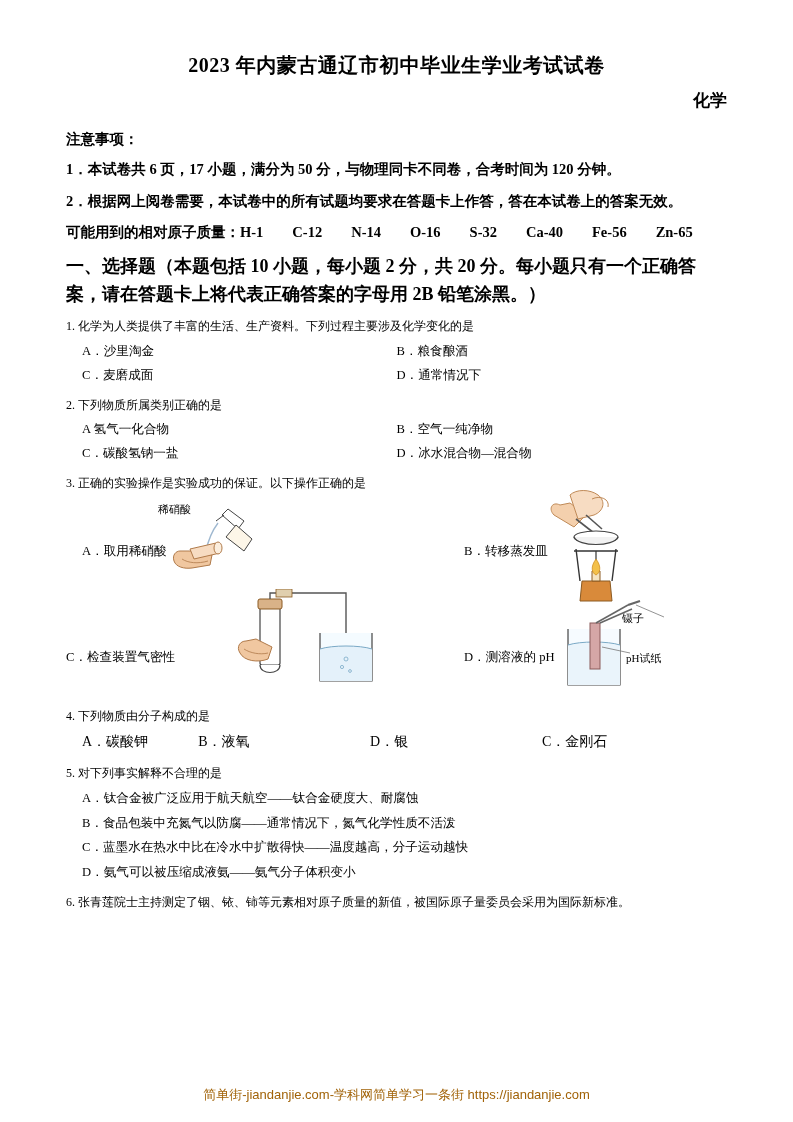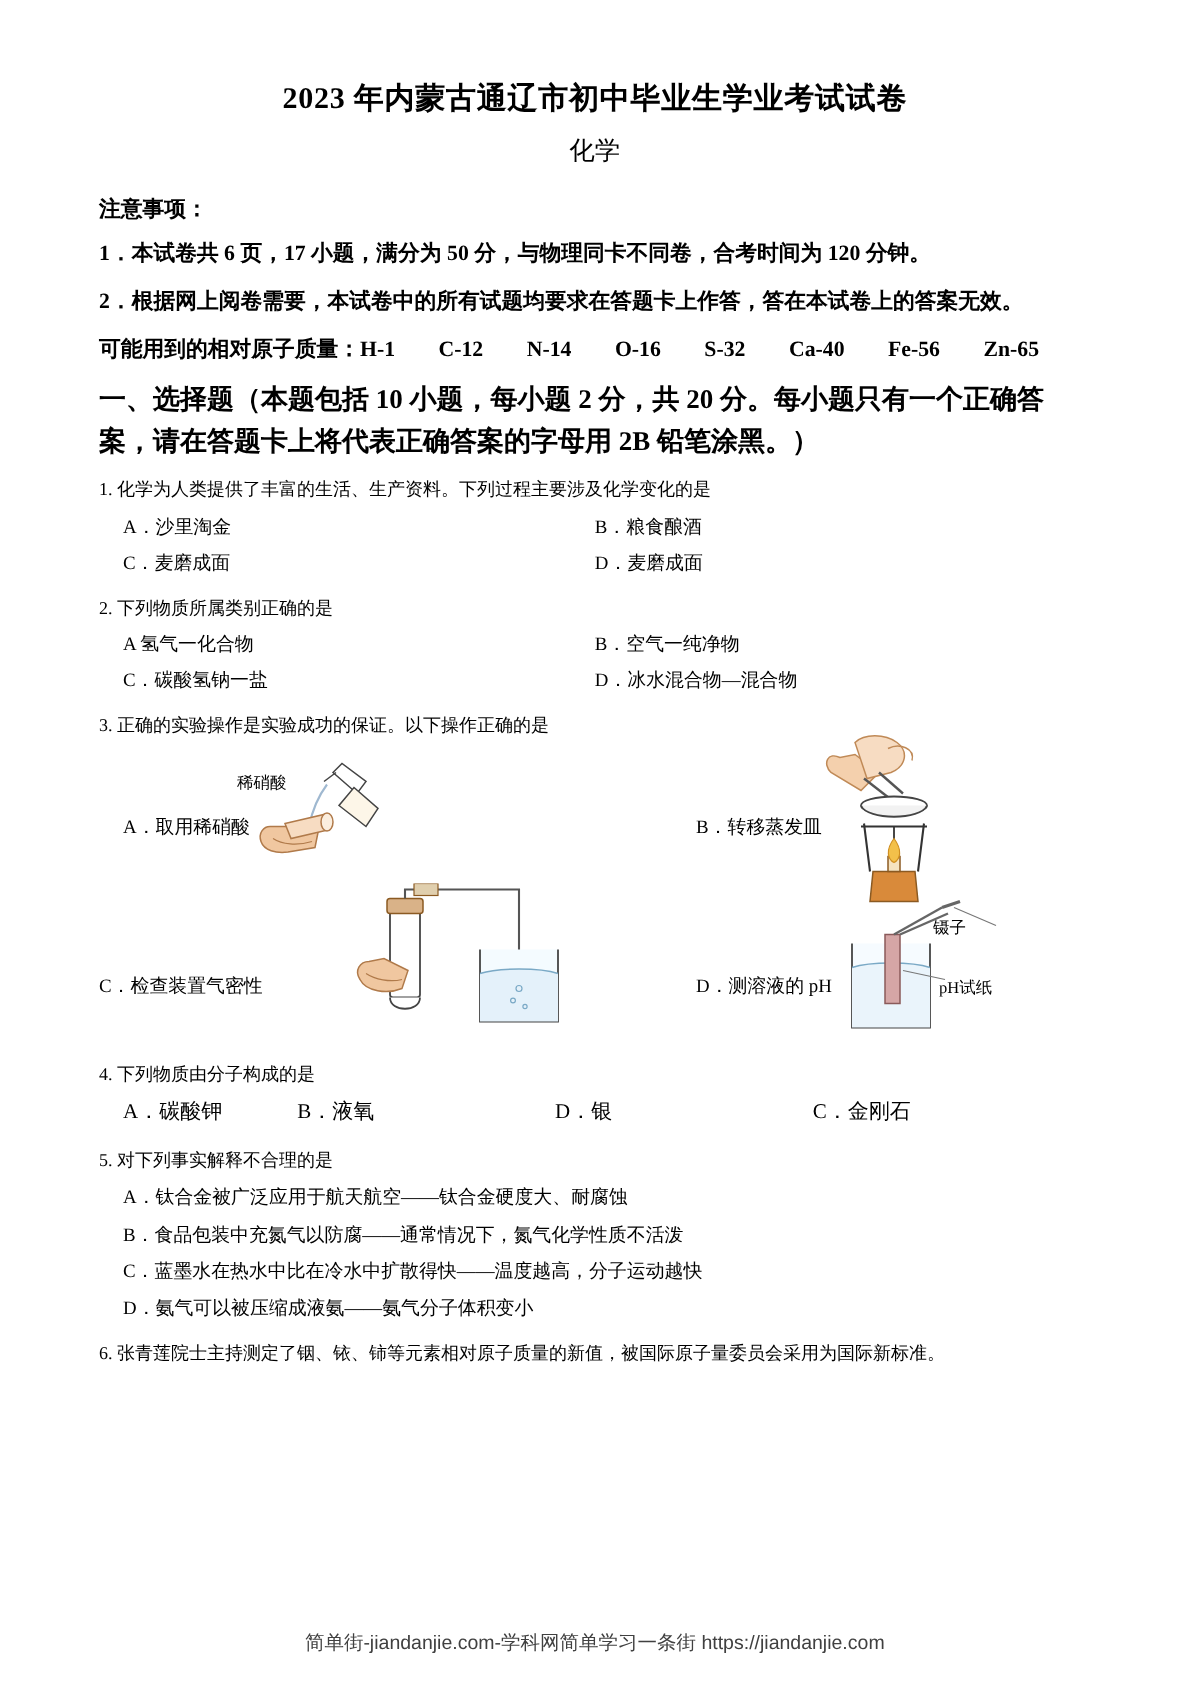--- a/index.html
+++ b/index.html
@@ -27,23 +27,23 @@
   }
   .title {
     text-align: center;
     font-size: 20px;
     font-weight: bold;
     letter-spacing: 0.5px;
     margin: 0 0 10px 0;
     font-family: "Liberation Serif", "DejaVu Serif", serif;
   }
   .subtitle {
-    text-align: center;
+    text-align: right;
     font-size: 17px;
-    font-weight: normal;
+    font-weight: bold;
     margin: 0 0 18px 0;
   }
   .notice-head {
     font-size: 14.5px;
     font-weight: bold;
     margin: 0 0 10px 0;
   }
   .notice-item {
     font-size: 14.5px;
     font-weight: bold;
@@ -102,21 +102,21 @@
     position: absolute;
     font-size: 12.6px;
   }
   .footer {
     position: absolute;
     left: 0;
     right: 0;
     bottom: 18px;
     text-align: center;
     font-size: 13px;
-    color: #404040;
+    color: #a16207;
     font-family: "Liberation Sans", sans-serif;
   }
   svg { display: block; }
   .fig-svg { position: absolute; }
 </style>
 </head>
 <body>
 
 <div class="page">
   <div class="content">
@@ -134,39 +134,39 @@
 
     <div class="section-head">一、选择题（本题包括 10 小题，每小题 2 分，共 20 分。每小题只有一个正确答案，请在答题卡上将代表正确答案的字母用 2B 铅笔涂黑。）</div>
 
     <div class="q">1. 化学为人类提供了丰富的生活、生产资料。下列过程主要涉及化学变化的是</div>
     <div class="opts-row">
       <div class="opt-col indent">A．沙里淘金</div>
       <div class="opt-col">B．粮食酿酒</div>
     </div>
     <div class="opts-row">
       <div class="opt-col indent">C．麦磨成面</div>
-      <div class="opt-col">D．麦磨成面</div>
+      <div class="opt-col">D．通常情况下</div>
     </div>
 
     <div class="q">2. 下列物质所属类别正确的是</div>
     <div class="opts-row">
       <div class="opt-col indent">A 氢气一化合物</div>
       <div class="opt-col">B．空气一纯净物</div>
     </div>
     <div class="opts-row">
       <div class="opt-col indent">C．碳酸氢钠一盐</div>
       <div class="opt-col">D．冰水混合物—混合物</div>
     </div>
 
     <div class="q">3. 正确的实验操作是实验成功的保证。以下操作正确的是</div>
 
     <div class="fig-block">
 
       <div class="fig-label" style="left:16px; top:44px;">A．取用稀硝酸</div>
-      <div class="fig-label" style="left:92px; top:3px; font-size:11px;margin-top:12px;">稀硝酸</div>
+      <div class="fig-label" style="left:92px; top:3px; font-size:11px;">稀硝酸</div>
       <svg class="fig-svg" style="left:100px; top:8px;" width="110" height="80" viewBox="0 0 110 80">
 
         <path d="M56 8 L62 2 L78 14 L72 22 Z" fill="#ffffff" stroke="#444" stroke-width="1"></path>
         <path d="M70 18 L86 32 L78 44 L60 30 Z" fill="#fdf6e8" stroke="#444" stroke-width="1"></path>
         <path d="M50 14 L58 8" stroke="#444" stroke-width="1"></path>
 
         <path d="M52 16 C46 24 42 34 40 44" stroke="#9fb8d0" stroke-width="1.4" fill="none"></path>
 
         <path d="M14 44 C10 44 6 48 8 54 C10 60 18 62 26 61 L44 58 L46 48 L28 44 Z" fill="#f0c7a0" stroke="#b07a4a" stroke-width="1"></path>
         <path d="M24 42 L50 36 L54 46 L28 52 Z" fill="#f7dcc2" stroke="#b07a4a" stroke-width="1"></path>

